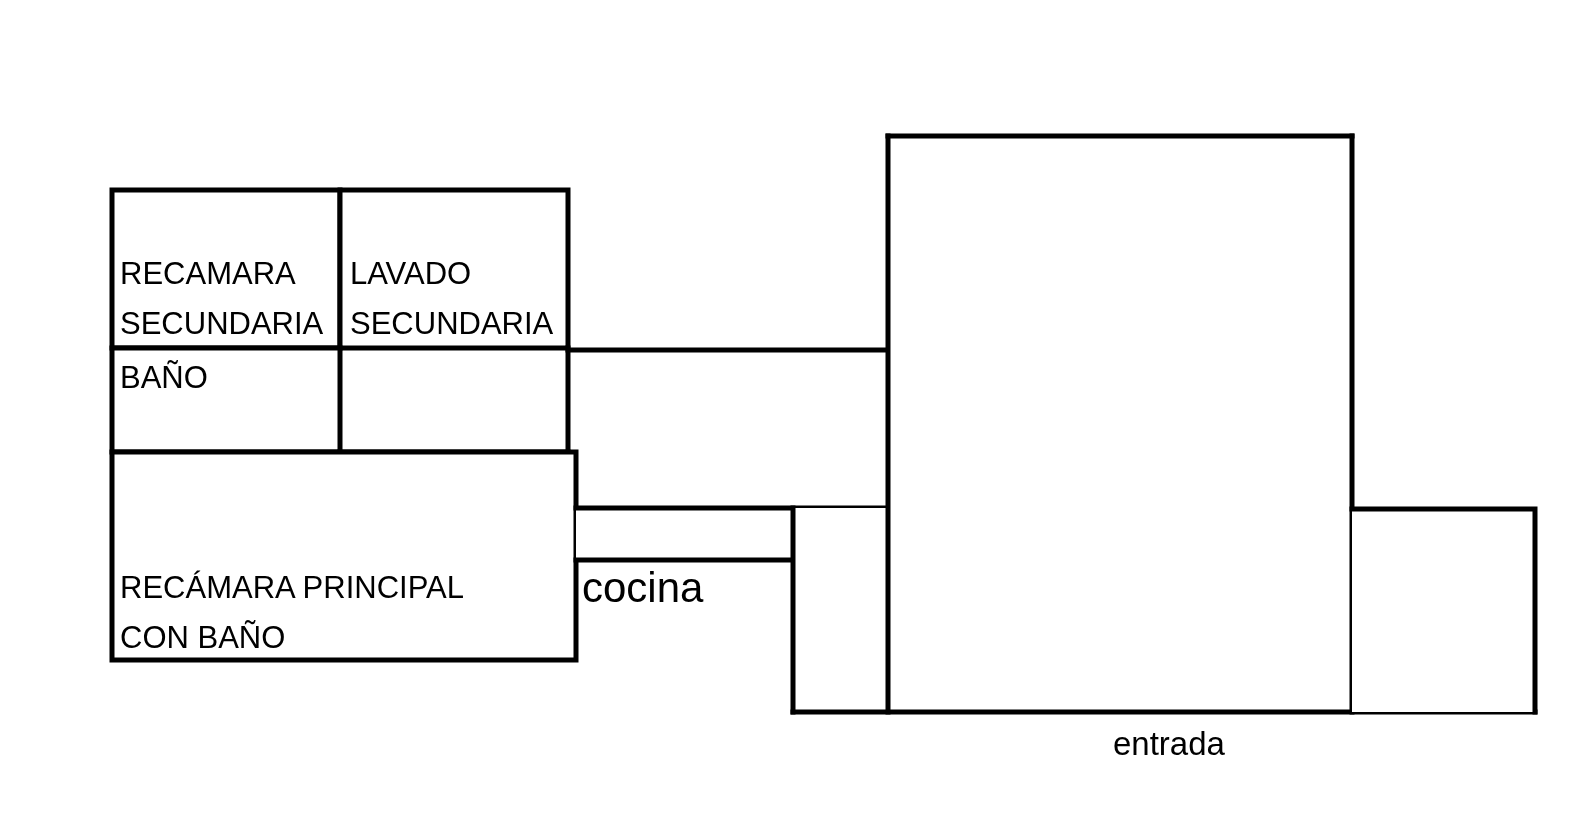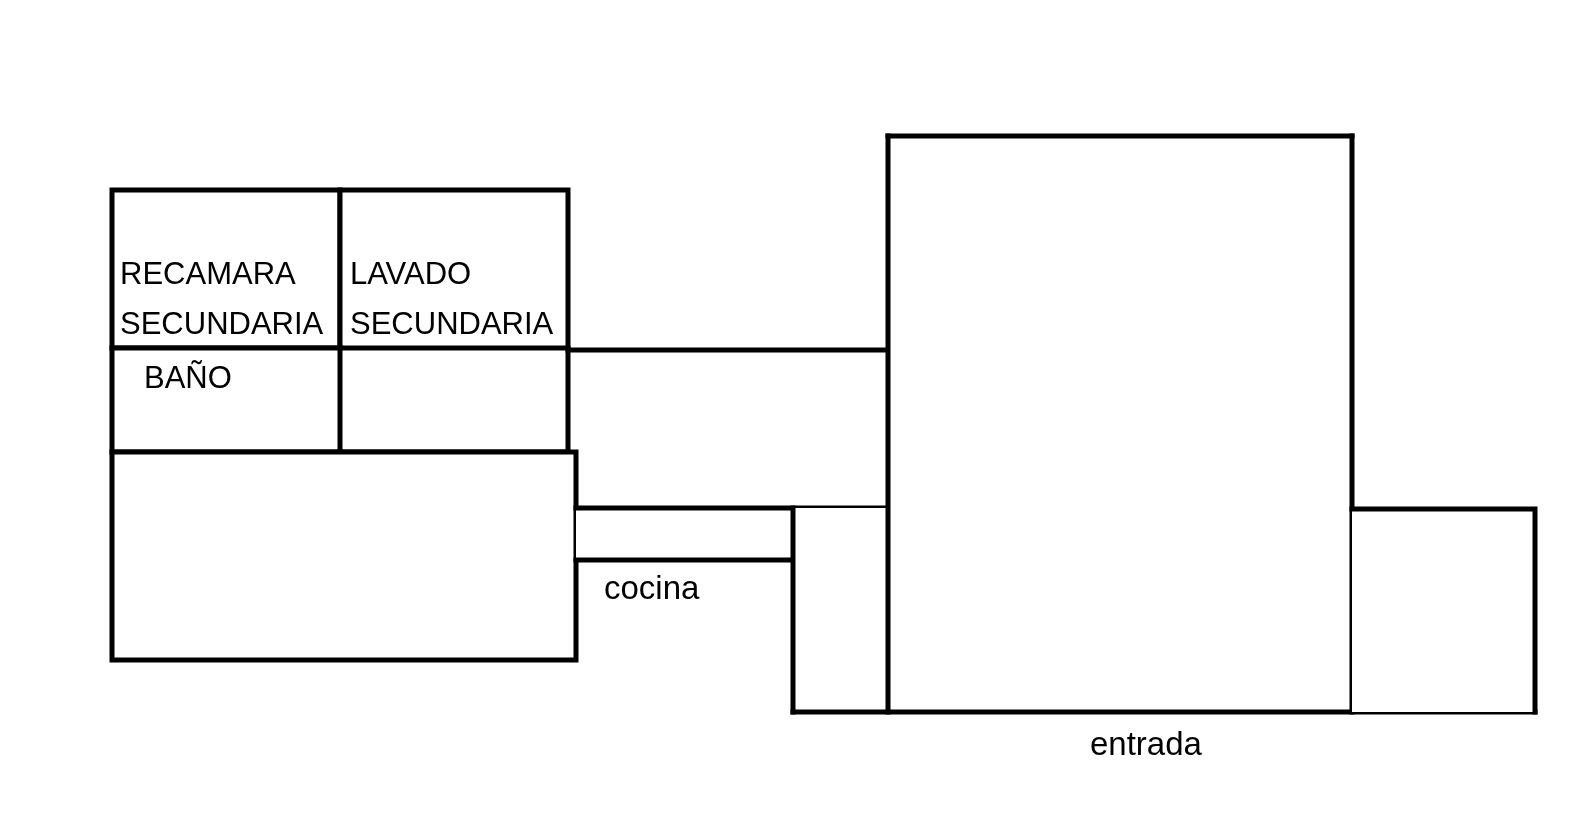--- a/index.html
+++ b/index.html
@@ -36,25 +36,25 @@
     position: absolute;
     color: #000000;
     font-family: "Liberation Sans", sans-serif;
     font-size: 31px;
     line-height: 50px;
     white-space: pre;
     letter-spacing: 0px;
   }
   #label-recamara-secundaria-1 { left: 120px; top: 249px; }
   #label-recamara-secundaria-2 { left: 350px; top: 249px; }
-  #label-bano           { left: 120px; top: 353px; margin-left: 24px; }
+  #label-bano           { left: 120px; top: 353px; }
   #label-recamara-principal { left: 120px; top: 563px; }
-  #label-cocina         { left: 604px; top: 563px; font-size: 33px; }
+  #label-cocina         { left: 582px; top: 563px; font-size: 42px; }
   #label-area-lavado    { left: 1344px; top: 559px; }
-  #label-entrada        { left: 1090px; top: 719px; font-size: 33px; }
+  #label-entrada        { left: 1113px; top: 719px; font-size: 33px; }
 </style>
 </head>
 <body>
 
 <div id="plan-root">
 
   <svg id="plan-svg" viewBox="0 0 1590 838">
 
     <g>
       <rect class="room-fill" x="112" y="190" width="228" height="158"></rect>
@@ -107,19 +107,20 @@
     </g>
 
   </svg>
 
   <div class="room-label" id="label-recamara-secundaria-1"><span>RECAMARA</span><br><span>SECUNDARIA</span></div>
 
   <div class="room-label" id="label-recamara-secundaria-2"><span>LAVADO</span><br><span>SECUNDARIA</span></div>
 
   <div class="room-label" id="label-bano"><span>BAÑO</span></div>
 
+  <div class="room-label" id="label-recamara-principal"><span>RECÁMARA PRINCIPAL</span><br><span>CON BAÑO</span></div>
 
   <div class="room-label" id="label-cocina"><span>cocina</span></div>
 
 
   <div class="room-label" id="label-entrada"><span>entrada</span></div>
 
 </div>
 
 </body></html>

